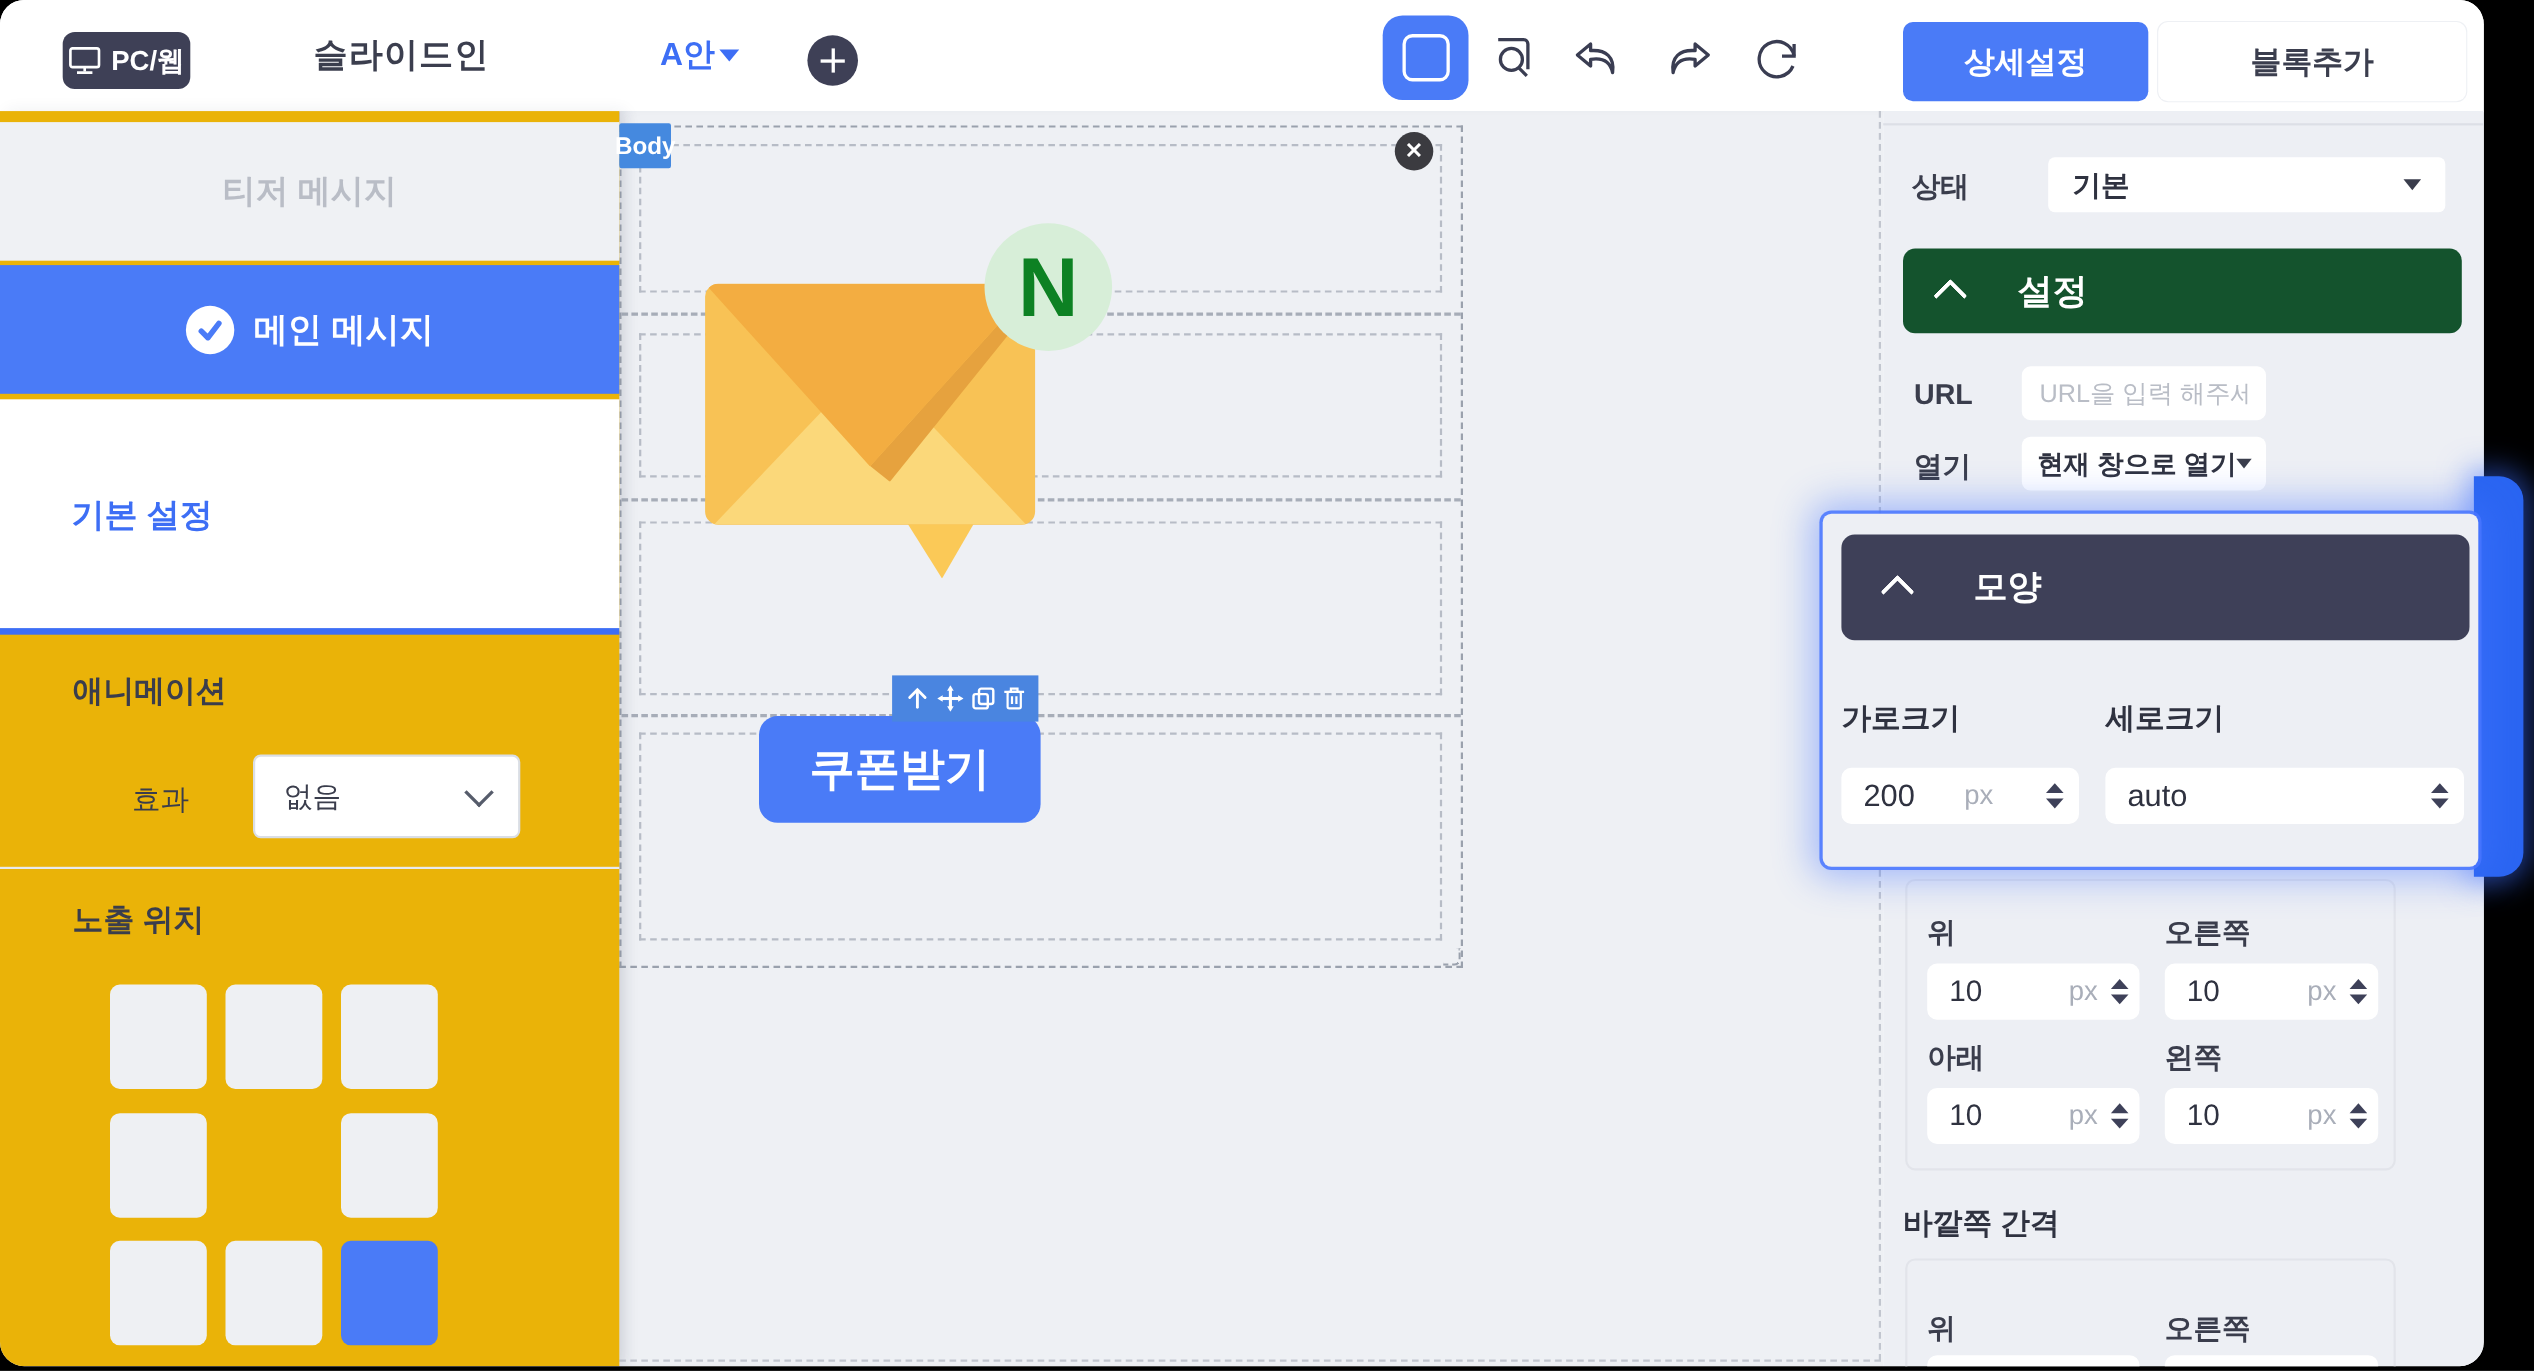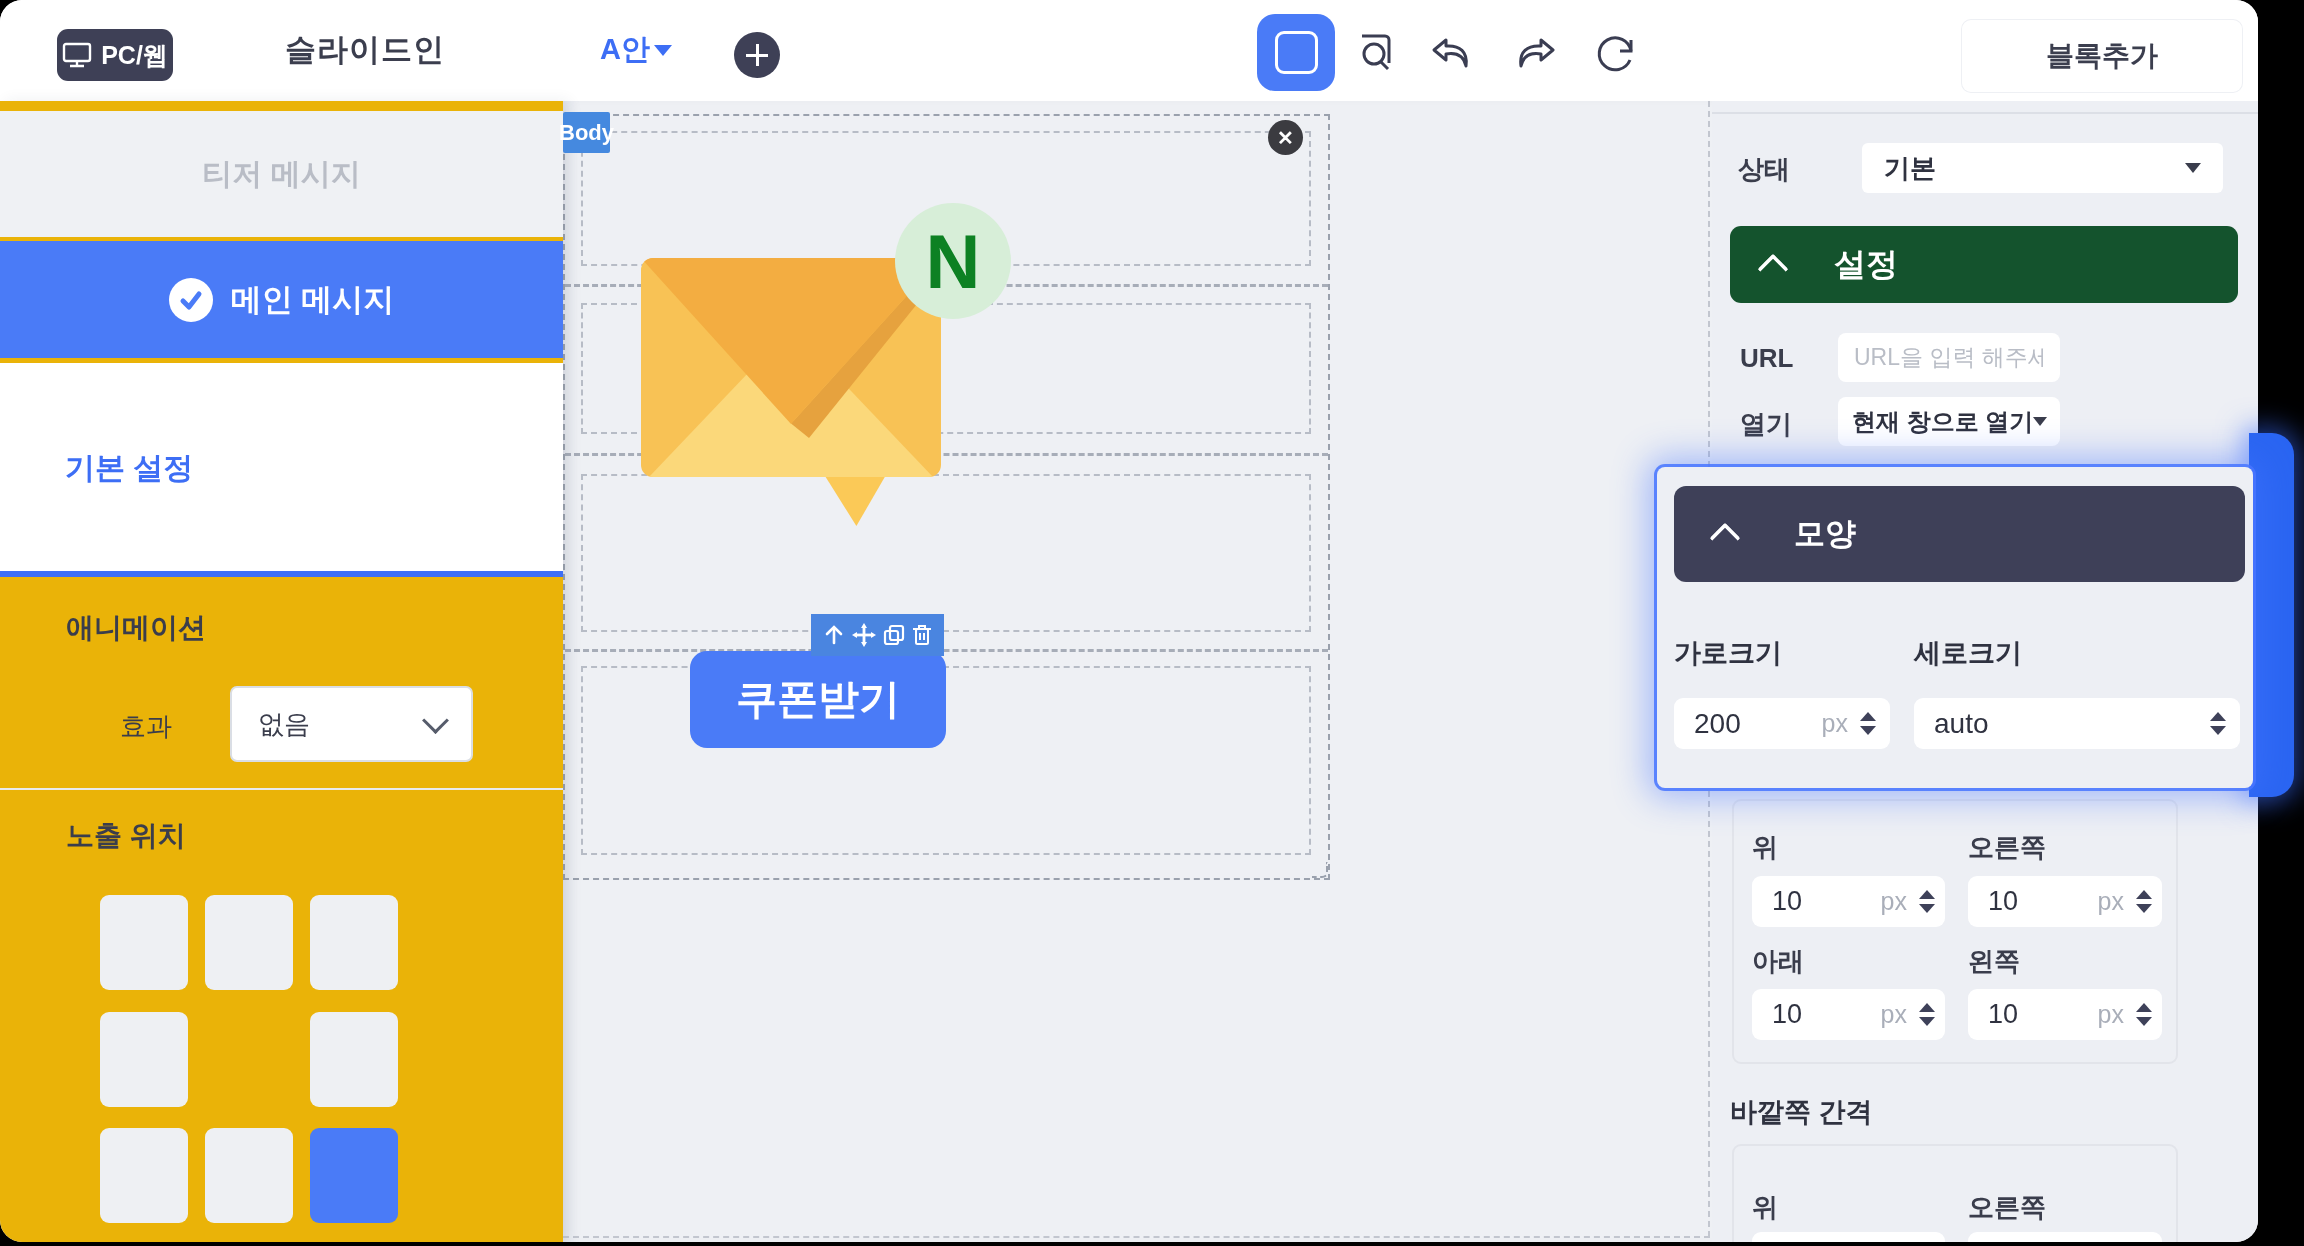--- a/index.html
+++ b/index.html
@@ -133,21 +133,21 @@
   #w-label{position:absolute;left:17px;top:168px;font-size:27px;font-weight:bold;color:#2f3240;}
   #h-label{position:absolute;left:257px;top:168px;font-size:27px;font-weight:bold;color:#2f3240;}
   .ninput{position:absolute;background:#fff;border-radius:9px;display:flex;align-items:center;
     padding:0 14px 0 20px;box-sizing:border-box;color:#2f3240;font-size:28px;}
   .ninput .val{flex:1;}
   .ninput .unit{color:#a9aeb9;font-size:25px;margin-right:12px;}
   .stepper{display:flex;flex-direction:column;gap:5px;align-items:center;}
   .stepper i{display:block;width:0;height:0;border-left:8px solid transparent;border-right:8px solid transparent;}
   .stepper .up{border-bottom:9px solid #3e4159;}
   .stepper .dn{border-top:9px solid #3e4159;}
-  #w-input{left:17px;top:231px;width:216px;height:51px;}
+  #w-input{left:17px;top:231px;width:216px;height:51px;gap:36px;}
   #h-input{left:257px;top:231px;width:326px;height:51px;}
   #shape-tab{position:absolute;left:2249px;top:433px;width:45px;height:364px;background:#2a65f2;
     border-radius:0 22px 22px 0;box-shadow:0 0 26px 6px rgba(60,110,255,.55);z-index:5;}
 
   
   .pcard{border:2px solid #e2e4ea;border-radius:9px;box-sizing:border-box;}
   #pad-card{left:1732px;top:799px;width:446px;height:265px;}
   #pad-top-label{left:1752px;top:830px;}
   #pad-right-label{left:1968px;top:830px;}
   #pad-bottom-label{left:1752px;top:944px;}
@@ -221,20 +221,23 @@
       </svg>
     </div>
 
     <div class="abs tool-ic" style="left:1592px;">
       <svg width="47" height="47" viewBox="0 0 47 47" fill="none" stroke="#3a3d52" stroke-width="3">
         <path d="M39 21 A16 16 0 1 0 38 30"></path>
         <path d="M39 10 V21 H28" fill="none"></path>
       </svg>
     </div>
 
+    <div id="tab-detail" class="abs">
+      <span>상세설정</span>
+    </div>
     <div id="tab-addblock" class="abs">
       <span>블록추가</span>
     </div>
 
     <div id="canvas" class="abs"></div>
     <div id="ws-right" class="abs"></div>
     <div id="ws-bottom" class="abs"></div>
 
     <div id="body-outer" class="abs"></div>
     <div id="sep1" class="abs blk-sep"></div>

